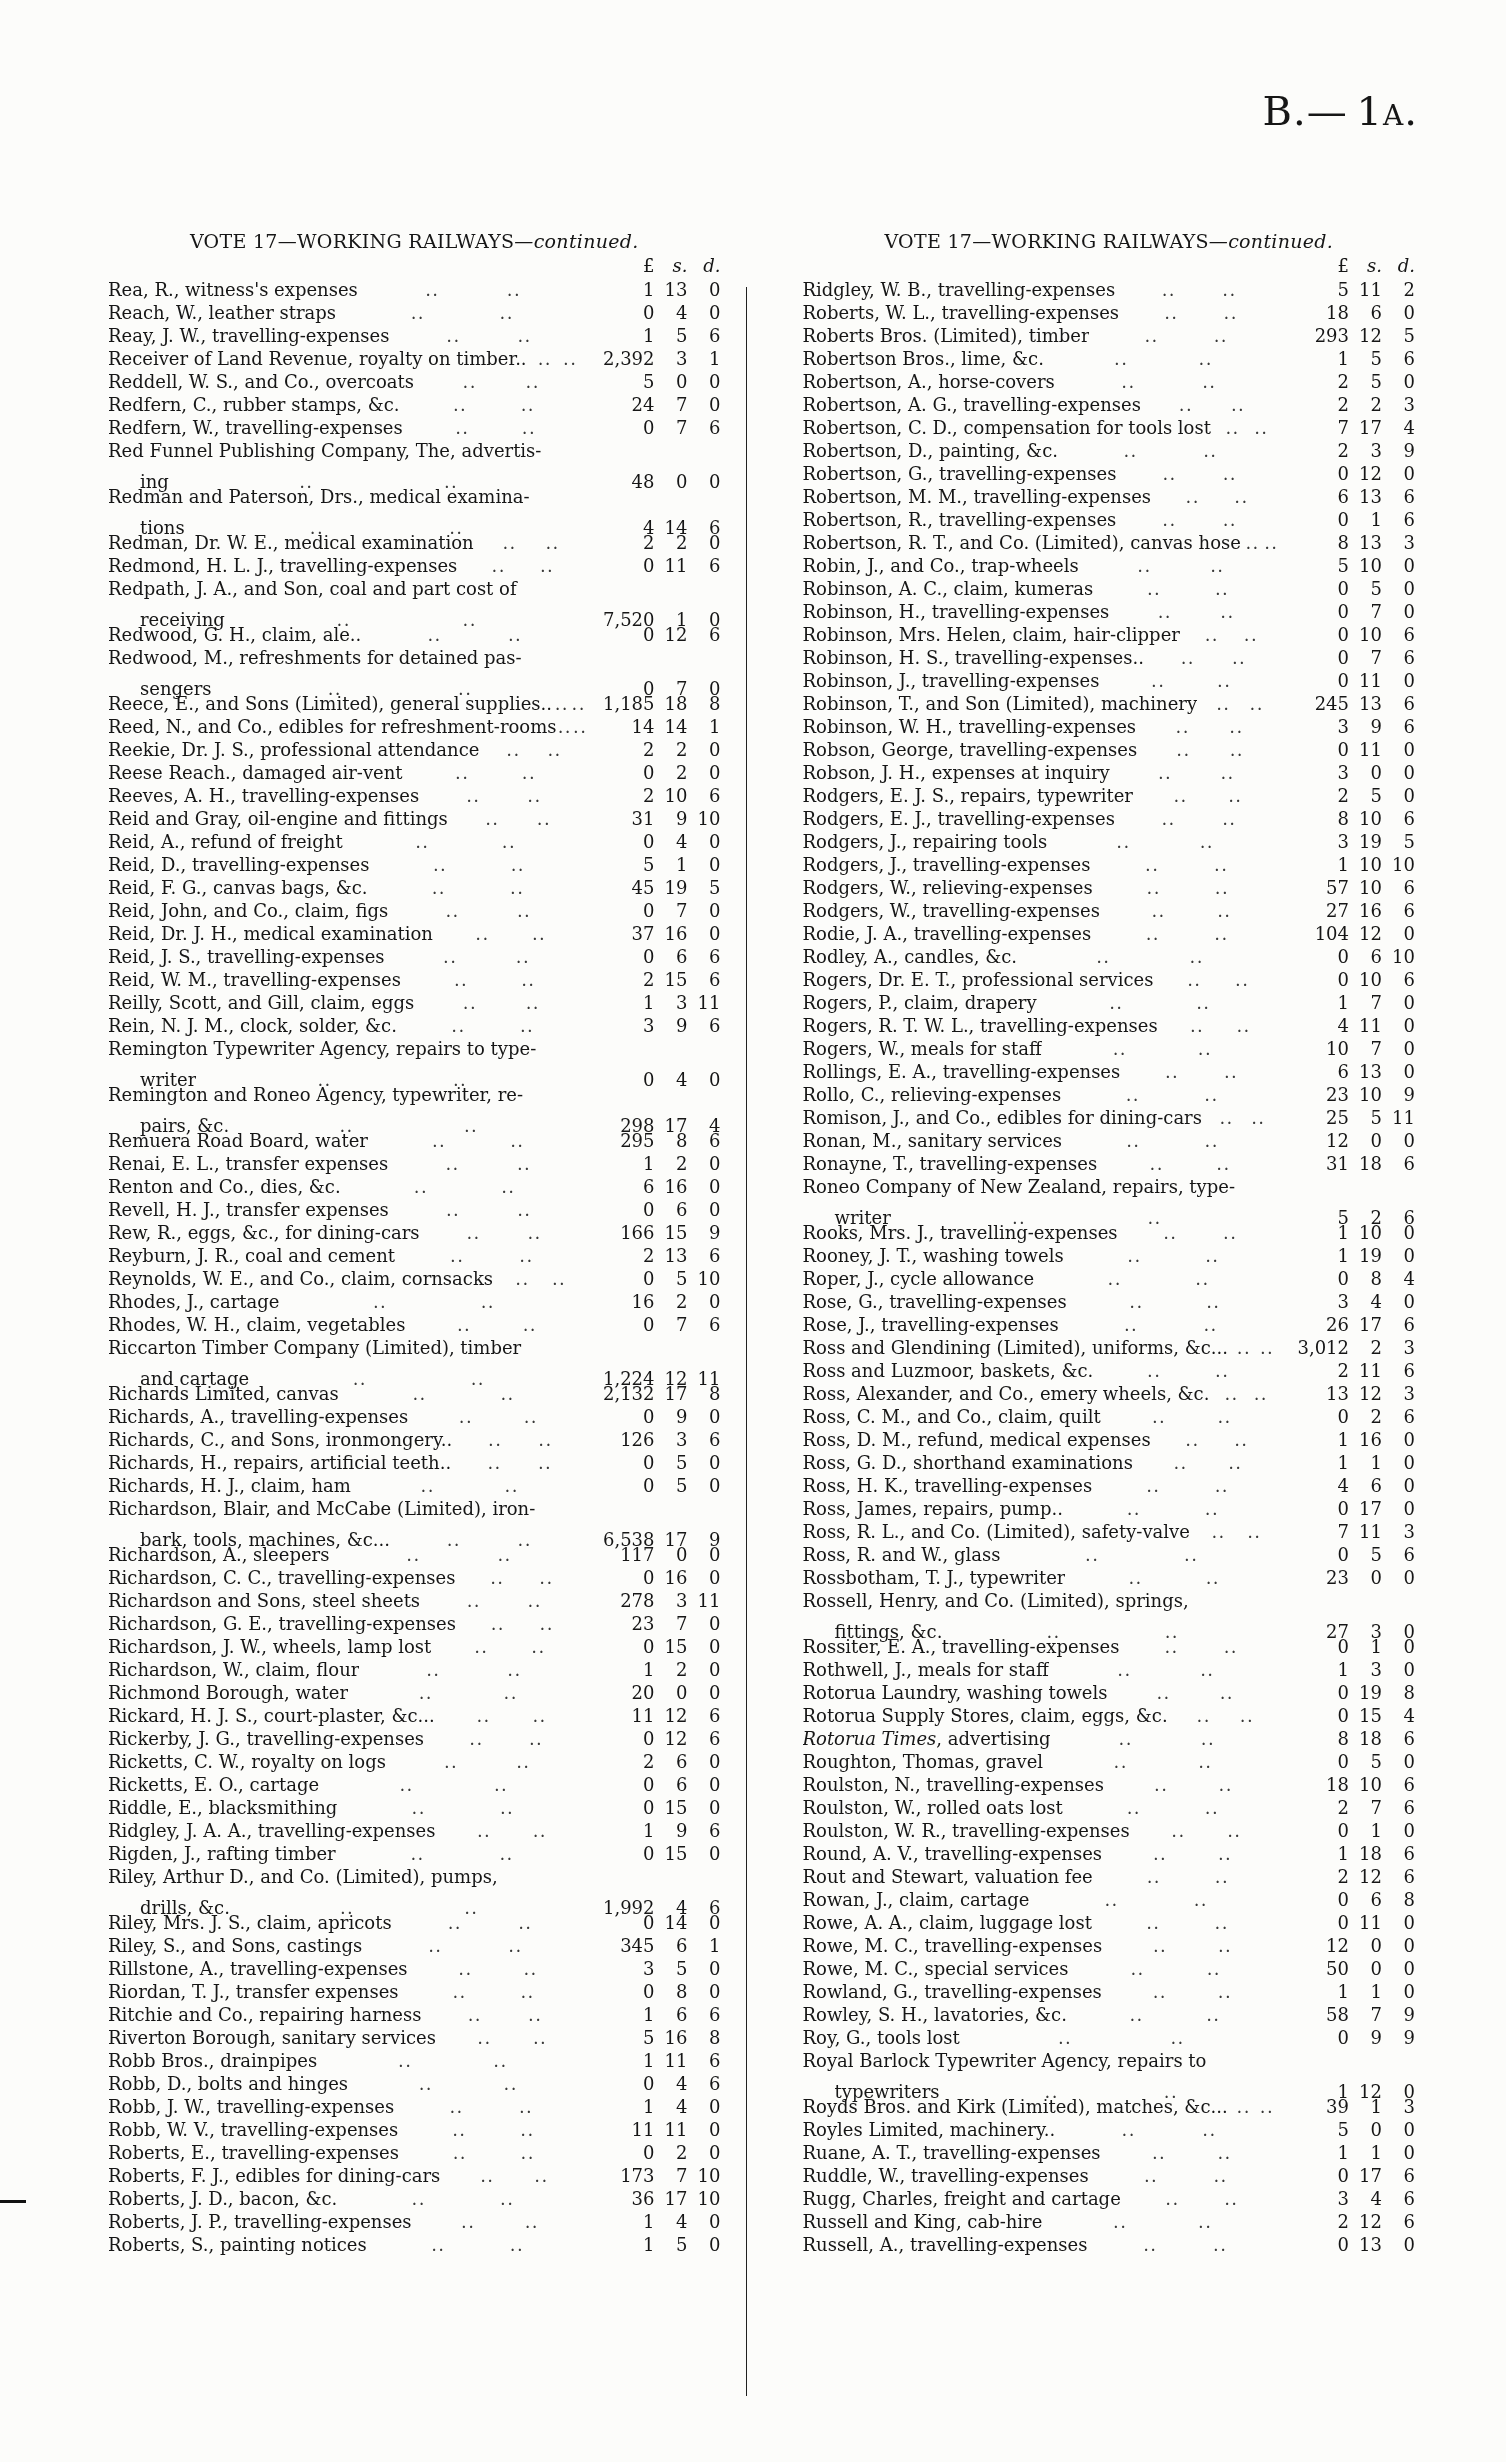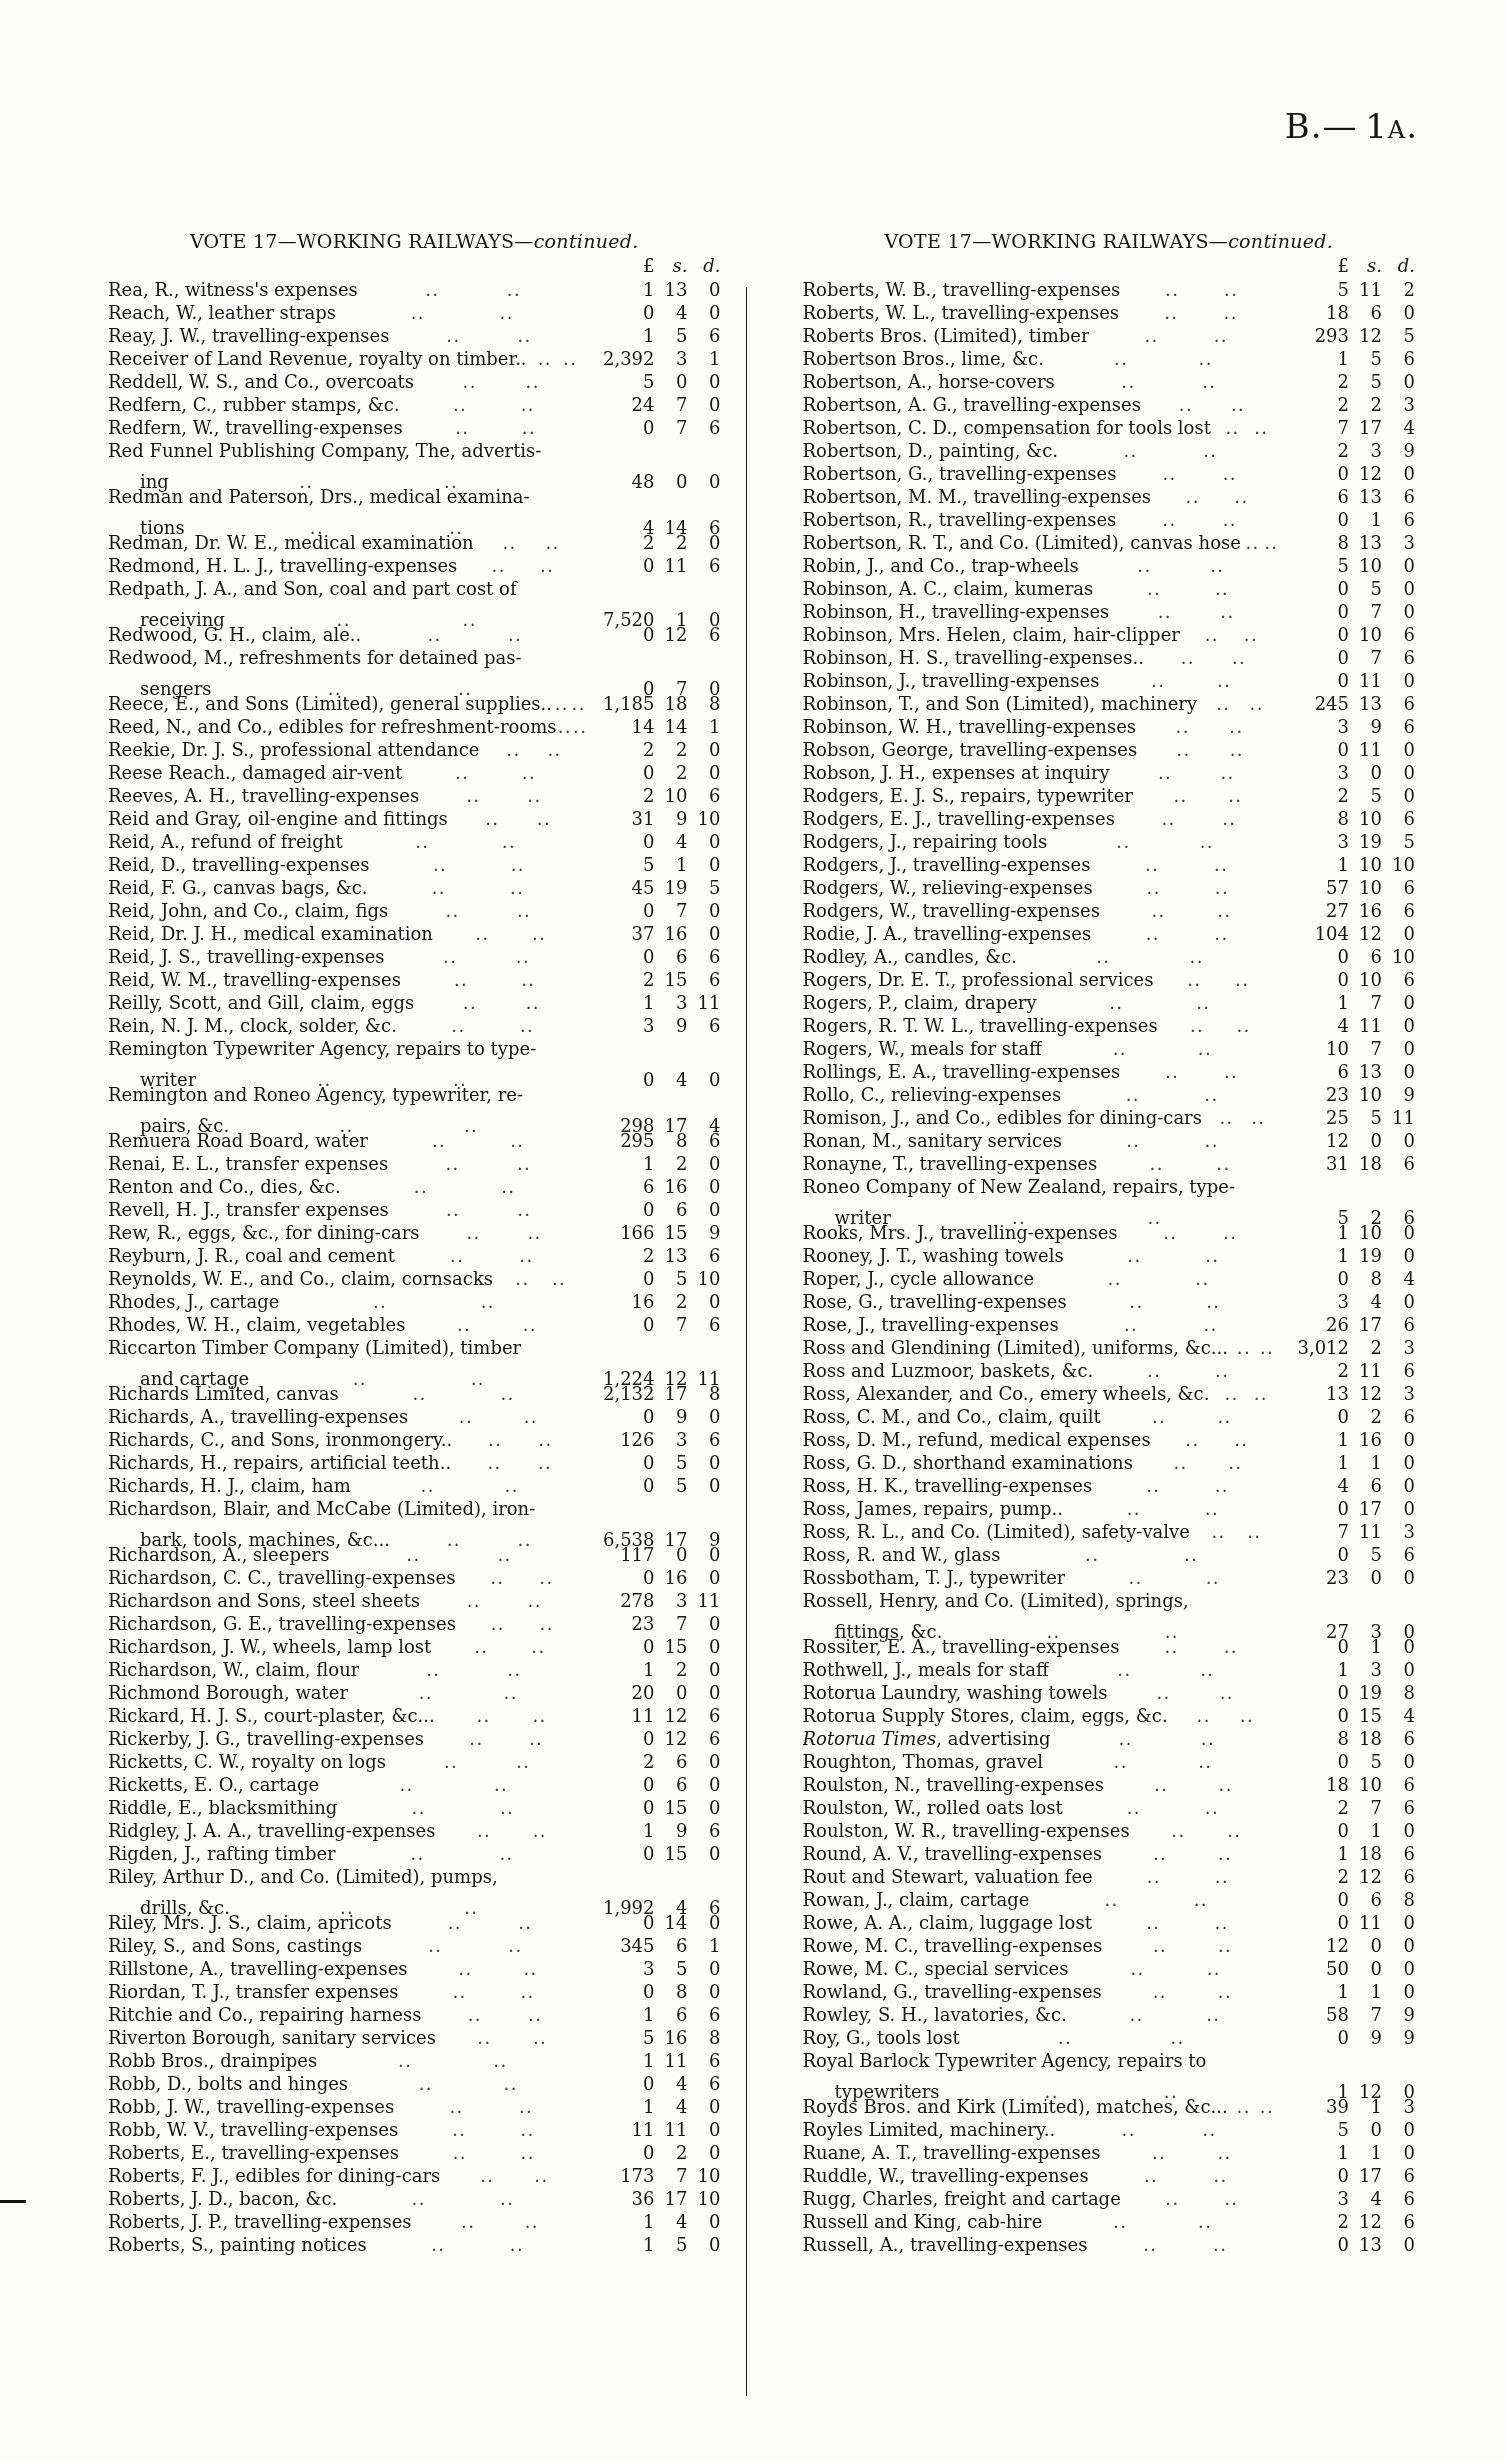--- a/index.html
+++ b/index.html
@@ -10,22 +10,22 @@
     color:#161616;
     position:relative;
     -webkit-font-smoothing:antialiased;
   }
   .page{position:absolute;inset:0;background:#fcfcfa;}
   .page-number{
     position:absolute;top:111px;left:0;width:100%;
     text-align:center;font-size:26px;letter-spacing:2.1px;
   }
   .section-ref{
-    position:absolute;top:106px;right:88px;
-    font-size:34px;letter-spacing:0.7px;
+    position:absolute;top:88px;right:88px;
+    font-size:40px;letter-spacing:0.7px;
   }
   .statement-title{
     position:absolute;top:184px;left:0;width:100%;
     text-align:center;font-size:21px;
   }
   .sc{font-variant:small-caps;letter-spacing:1px;}
   .statement-title i, .vote-heading i, .mh i{font-style:italic;}
   .cols{
     position:absolute;top:230px;left:108px;width:1307px;
     display:flex;
@@ -896,21 +896,21 @@
     <div class="col right">
       <div class="vote-heading"><span>VOTE 17—WORKING RAILWAYS</span><i>—continued.</i></div>
       <div class="mh">
         <span class="sp"></span>
         <span class="c pound">£</span>
         <span class="c sh"><i>s.</i></span>
         <span class="c pn"><i>d.</i></span>
       </div>
       <div>
           <div class="row">
-            <span class="name">Roberts, W. B., travelling-expenses</span>
+            <span class="name">Ridgley, W. B., travelling-expenses</span>
             <span class="leader">
               <span>..</span>
               <span>..</span>
             </span>
             <span class="amt pound">5</span>
             <span class="amt sh">11</span>
             <span class="amt pn">2</span>
           </div>
           <div class="row">
             <span class="name">Roberts, W. L., travelling-expenses</span>

